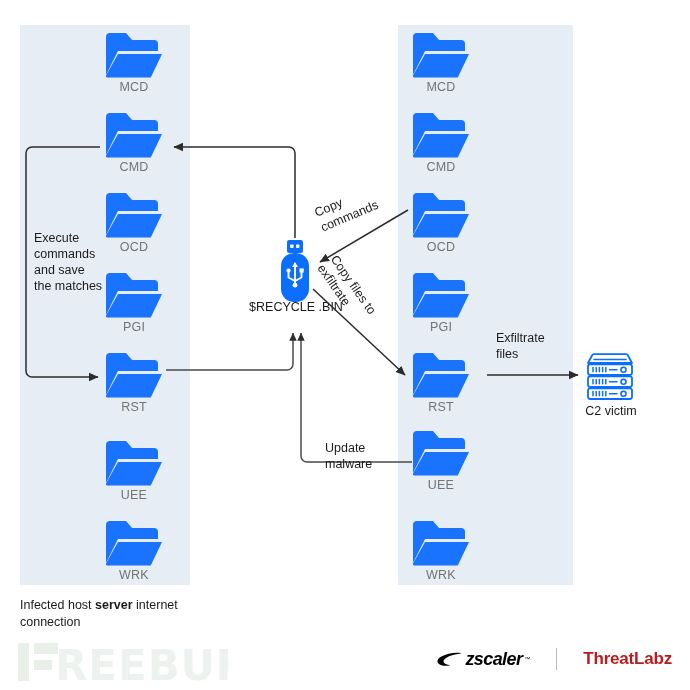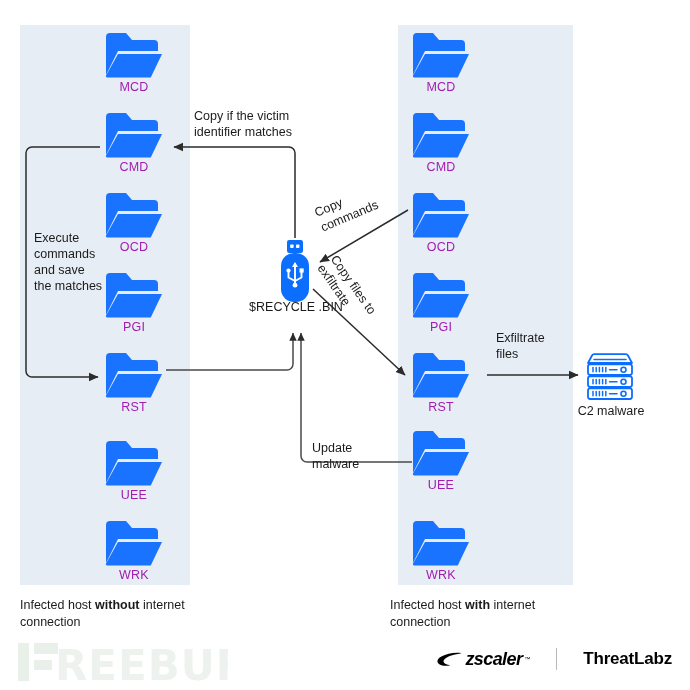--- a/index.html
+++ b/index.html
@@ -26,21 +26,21 @@
     width:58px;height:46px;
   }
   .folder svg{display:block;width:58px;height:46px;}
   .folder-label{
     position:absolute;
     left:-30px;
     top:48px;
     width:118px;
     text-align:center;
     font-size:12.5px;
-    color:#a21caf;
+    color:#737373;
     letter-spacing:.2px;
     white-space:nowrap;
   }
 
   
   #usb{position:absolute;left:277px;top:240px;width:36px;height:62px;}
   #usb svg{display:block;}
   #usb-label{
     position:absolute;left:241px;top:300px;width:110px;
     text-align:center;font-size:12.5px;color:#1b1b1b;white-space:nowrap;
@@ -63,21 +63,21 @@
     font-size:12.5px;
     line-height:16px;
     color:#1b1b1b;
     white-space:pre-line;
   }
   #lbl-copy-victim{left:194px;top:108px;width:120px;}
   #lbl-execute{left:34px;top:230px;width:80px;}
   #lbl-copy-commands{left:312px;top:206px;width:96px;transform:rotate(-23deg);transform-origin:0 0;}
   #lbl-copy-exfil{left:340px;top:252px;width:96px;transform:rotate(55deg);transform-origin:0 0;}
   #lbl-copy-whole{left:196px;top:372px;width:120px;}
-  #lbl-update-malware{left:296px;top:440px;width:100px;padding-left:16px;}
+  #lbl-update-malware{left:309px;top:440px;width:100px;padding-left:16px;}
   #lbl-exfiltrate{left:496px;top:330px;width:100px;}
 
   
   .caption{
     position:absolute;
     font-size:12.5px;
     line-height:17px;
     color:#1b1b1b;
     width:200px;
   }
@@ -99,21 +99,21 @@
     position:absolute;right:18px;top:648px;
     display:flex;align-items:center;gap:26px;
   }
   #brand .zs{display:flex;align-items:center;gap:2px;}
   #brand .zs-word{
     font-size:18px;font-weight:bold;font-style:italic;color:#000;
     letter-spacing:-.6px;
   }
   #brand .tm{font-size:6px;vertical-align:super;color:#000;}
   #brand .divider{width:1px;height:22px;background:#b9b9b9;}
-  #brand .tl-word{font-size:17px;font-weight:bold;color:#000000;letter-spacing:-.2px;}
+  #brand .tl-word{font-size:17px;font-weight:bold;color:#b91c1c;letter-spacing:-.2px;}
 </style>
 </head>
 <body>
 
 <div id="stage">
 
   <div class="host-panel" id="panel-left"></div>
   <div class="host-panel" id="panel-right"></div>
 
   <div class="folder" style="left:105px;top:32px;">
@@ -261,21 +261,21 @@
         <line x1="17.4" y1="39.6" x2="17.4" y2="43.8"></line>
           <line x1="20.6" y1="39.6" x2="20.6" y2="43.8"></line>
         <line x1="23.8" y1="39.6" x2="23.8" y2="43.8"></line>
         <line x1="27.5" y1="41.7" x2="35" y2="41.7"></line>
       </g>
       <circle cx="41.5" cy="17.7" r="2.5" fill="none" stroke="#0b6efd" stroke-width="1.6"></circle>
       <circle cx="41.5" cy="29.7" r="2.5" fill="none" stroke="#0b6efd" stroke-width="1.6"></circle>
       <circle cx="41.5" cy="41.7" r="2.5" fill="none" stroke="#0b6efd" stroke-width="1.6"></circle>
     </svg>
   </div>
-  <div id="server-label">C2 malware</div>
+  <div id="server-label">C2 victim</div>
 
   <svg id="wires" viewBox="0 0 690 690" xmlns="http://www.w3.org/2000/svg">
     <defs>
       <marker id="arrow" markerWidth="7" markerHeight="7" refX="6" refY="3.2" orient="auto" markerUnits="strokeWidth">
         <path d="M0,0.4 L6.4,3.2 L0,6 z" fill="#2b2b2b"></path>
       </marker>
       <marker id="arrowsm" markerWidth="6" markerHeight="6" refX="5.2" refY="2.8" orient="auto" markerUnits="strokeWidth">
         <path d="M0,0.3 L5.4,2.8 L0,5.3 z" fill="#2b2b2b"></path>
       </marker>
     </defs>
@@ -288,40 +288,35 @@
 
     <path d="M313,289 L405,375" fill="none" stroke="#2b2b2b" stroke-width="1.5" marker-end="url(#arrow)"></path>
 
     <path d="M166,370 L287,370 A6 6 0 0 0 293,364 L293,333" fill="none" stroke="#4a4a4a" stroke-width="1.5" marker-end="url(#arrowsm)"></path>
 
     <path d="M412,462 L307,462 A6 6 0 0 1 301,456 L301,333" fill="none" stroke="#4a4a4a" stroke-width="1.5" marker-end="url(#arrowsm)"></path>
 
     <path d="M487,375 L578,375" fill="none" stroke="#2b2b2b" stroke-width="1.5" marker-end="url(#arrow)"></path>
   </svg>
 
-  <div class="edge-label" id="lbl-copy-victim">Copy if the victim
-identifier matches</div>
   <div class="edge-label" id="lbl-execute">Execute
 commands
 and save
 the matches</div>
   <div class="edge-label" id="lbl-copy-commands">Copy
 commands</div>
   <div class="edge-label" id="lbl-copy-exfil">Copy files to
 exfiltrate</div>
   <div class="edge-label" id="lbl-update-malware">Update
 malware</div>
   <div class="edge-label" id="lbl-exfiltrate">Exfiltrate
 files</div>
 
   <div class="caption" id="caption-left">
-    <span>Infected host </span><b>without</b><span> internet connection</span>
-  </div>
-  <div class="caption" id="caption-right">
-    <span>Infected host </span><b>with</b><span> internet connection</span>
+    <span>Infected host </span><b>server</b><span> internet connection</span>
   </div>
 
   <div id="watermark">
     <svg width="210" height="46" viewBox="0 0 210 46" xmlns="http://www.w3.org/2000/svg">
       <rect x="0" y="4" width="11" height="38" fill="#e9efe9"></rect>
       <rect x="16" y="4" width="24" height="11" fill="#e9efe9"></rect>
       <rect x="16" y="21" width="18" height="10" fill="#e9efe9"></rect>
       <g fill="#eef2ee" font-family="DejaVu Sans, sans-serif" font-size="42" font-weight="bold">
         <text x="37" y="41" letter-spacing="1">REEBUF</text>
       </g>

